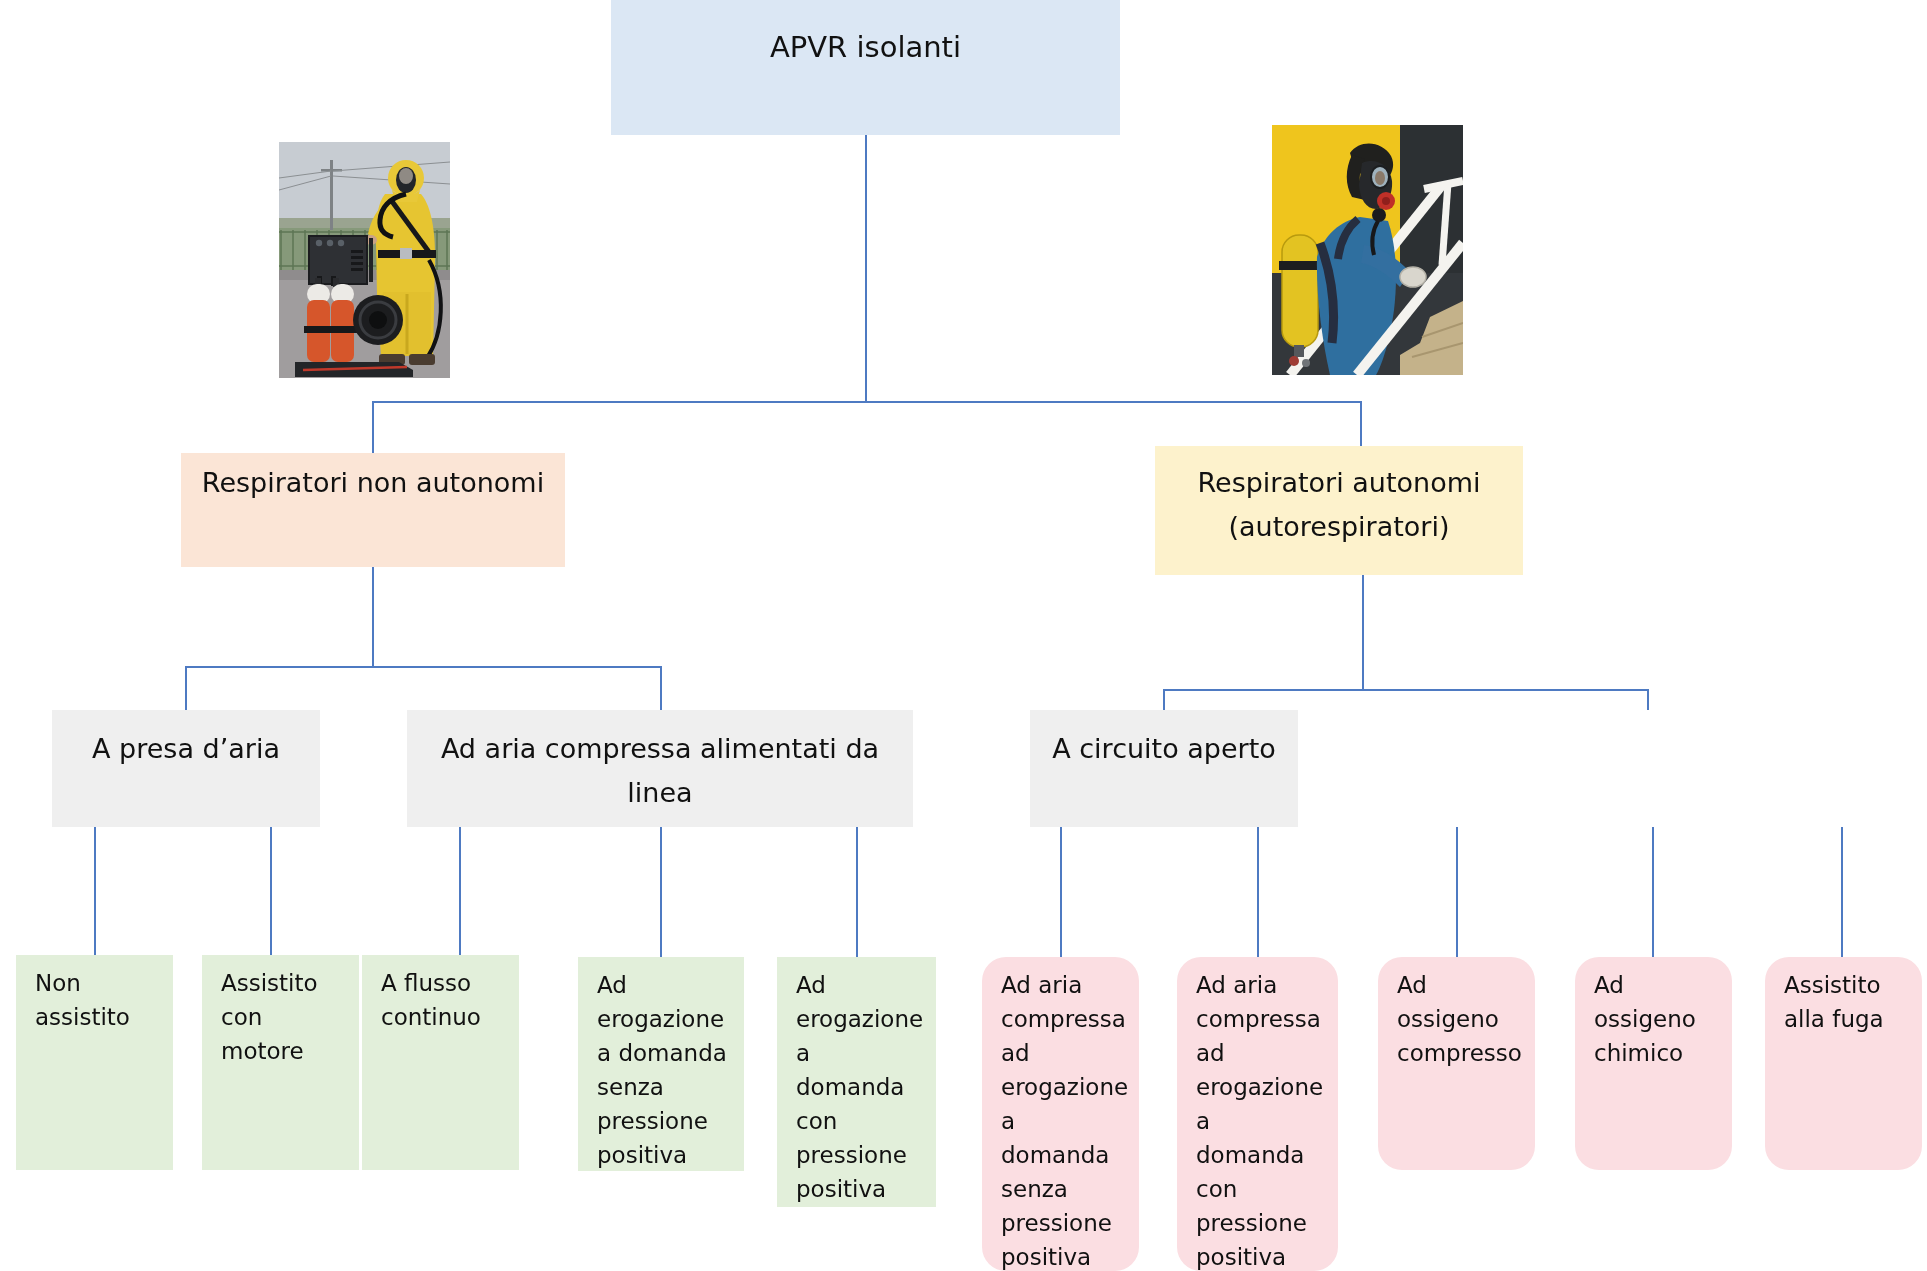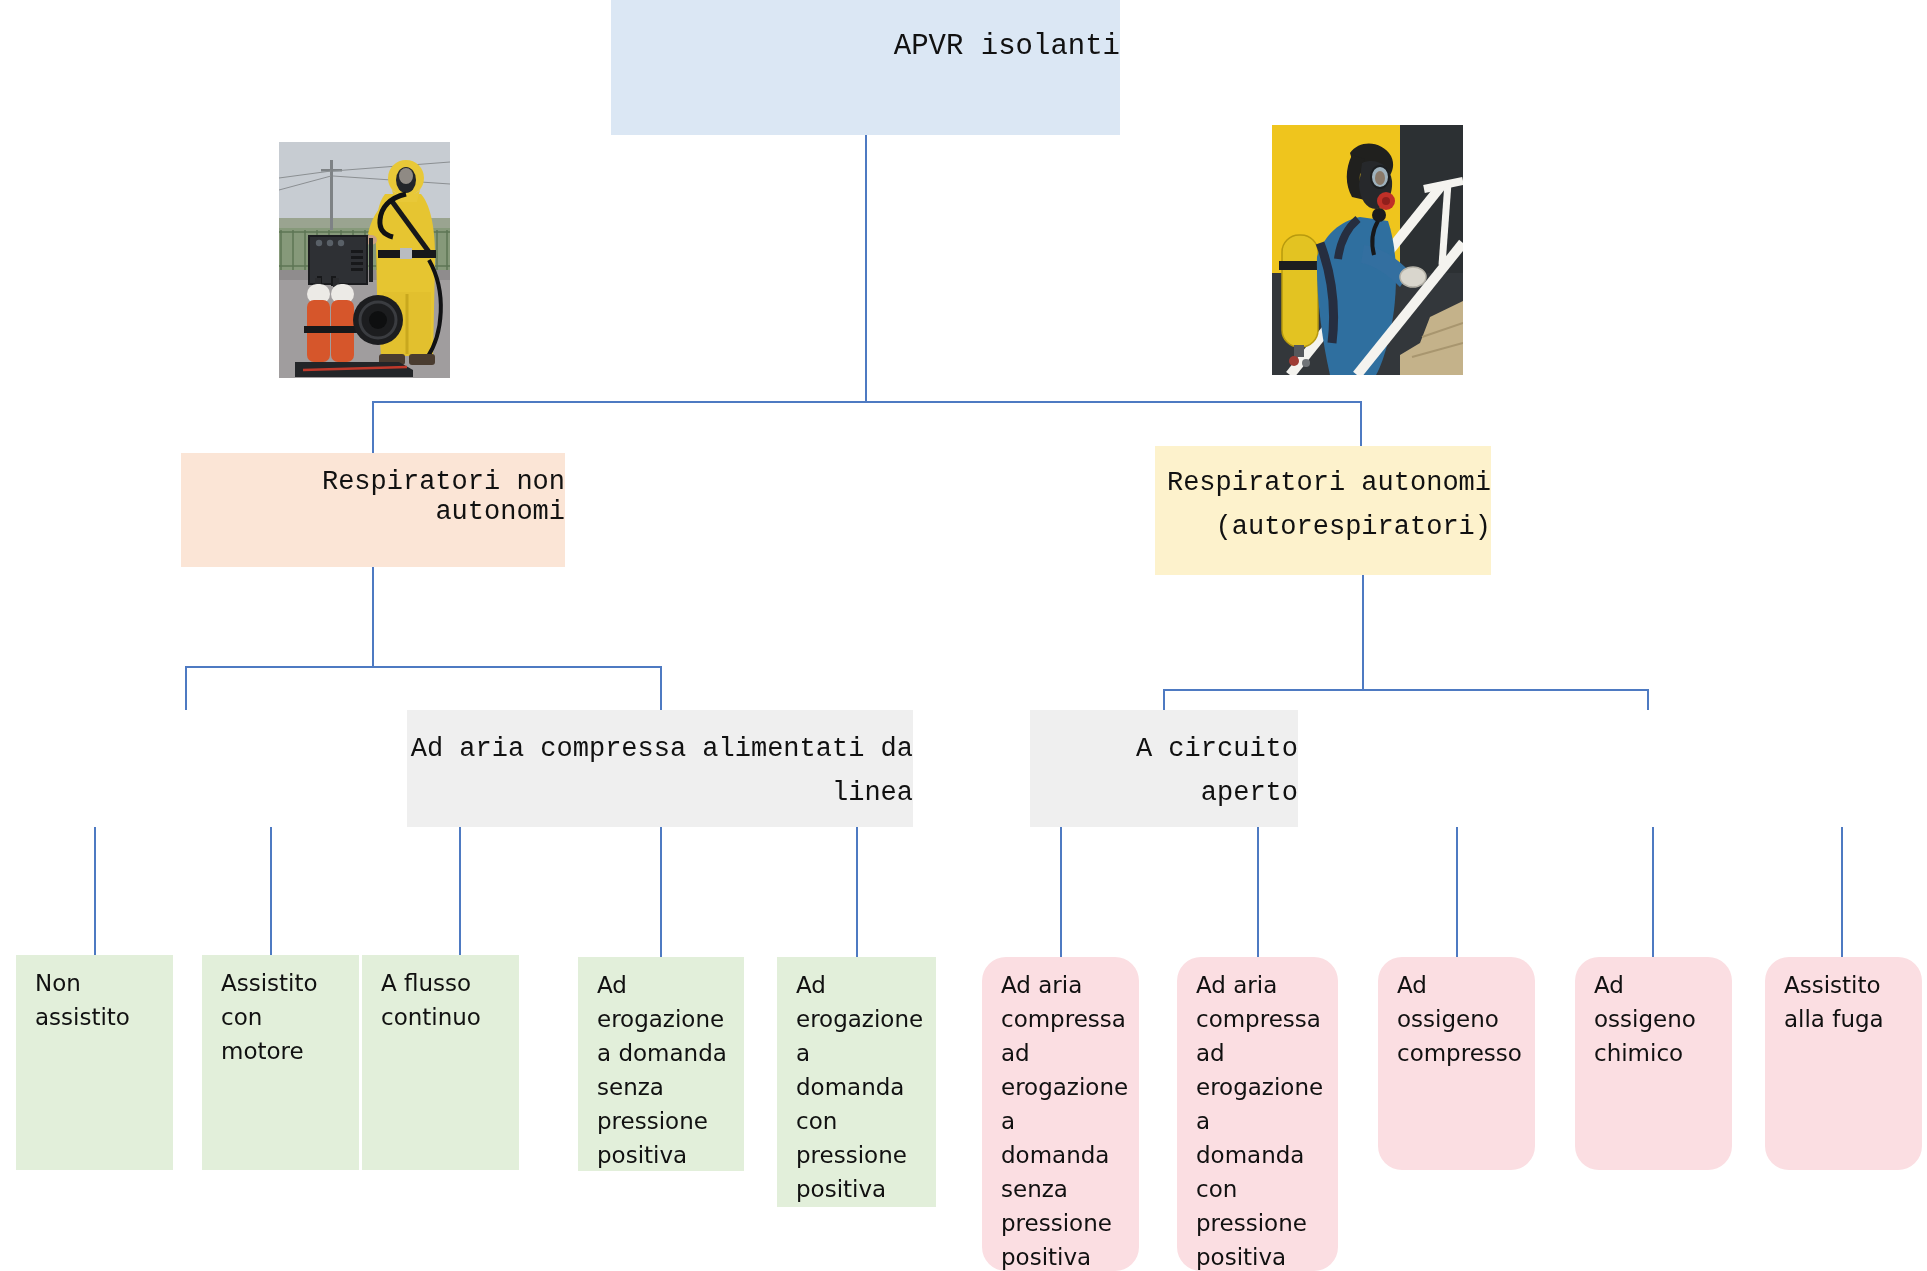--- a/index.html
+++ b/index.html
@@ -1,24 +1,24 @@
 <!DOCTYPE html>
 <html><head>
 <meta charset="utf-8">
 <style>
   html,body{margin:0;padding:0;background:#ffffff;}
   #stage{
     position:relative;width:1927px;height:1271px;background:#ffffff;overflow:hidden;
     font-family:"DejaVu Sans","Liberation Sans",sans-serif;color:#111;
   }
   .node{position:absolute;box-sizing:border-box;white-space:pre-line;}
-  .hdr{text-align:right;font-family:Liberation Mono, monospace;}
+  .hdr{text-align:center;}
   .root-box{left:611px;top:0;width:509px;height:135px;background:#dbe7f4;font-size:29px;padding-top:30px;}
   .branch-left{left:181px;top:453px;width:384px;height:114px;background:#fbe5d6;font-size:27px;padding-top:14px;}
-  .branch-right{left:1155px;top:446px;width:336px;height:129px;background:#fdf2cc;font-size:27px;padding-top:15px;line-height:44px;}
+  .branch-right{left:1155px;top:446px;width:368px;height:129px;background:#fdf2cc;font-size:27px;padding-top:15px;line-height:44px;}
   .sub{background:#efefef;font-size:27px;padding-top:17px;height:117px;top:710px;line-height:44px;}
   .sub-presa{left:52px;width:268px;}
   .sub-linea{left:407px;width:506px;}
   .sub-aperto{left:1030px;width:268px;}
   .sub-chiuso{left:1399px;width:496px;}
   .leaf{font-size:23px;line-height:34px;padding:11px 8px 12px 19px;text-align:left;top:957px;}
   .leaf.green{background:#e2efda;}
   .leaf.pink{background:#fbdee2;border-radius:24px;}
   .lf1{left:16px;top:955px;width:157px;height:215px;}
   .lf2{left:202px;top:955px;width:157px;height:215px;}
@@ -183,20 +183,21 @@
         <ellipse cx="141" cy="152" rx="13" ry="10" fill="#d9d6cd" stroke="#b5b2a8" stroke-width="1.5"></ellipse>
       </g>
       <line x1="85" y1="250" x2="191" y2="118" stroke="#f4f3ef" stroke-width="10"></line>
     </svg>
   </figure>
 
   <div class="node hdr branch-left">Respiratori non autonomi</div>
   <div class="node hdr branch-right">Respiratori autonomi
 (autorespiratori)</div>
 
+  <div class="node hdr sub sub-presa">A presa d’aria</div>
   <div class="node hdr sub sub-linea">Ad aria compressa alimentati da
 linea</div>
   <div class="node hdr sub sub-aperto">A circuito aperto</div>
 
   <div class="node leaf green lf1">Non
 assistito</div>
   <div class="node leaf green lf2">Assistito
 con
 motore</div>
   <div class="node leaf green lf3">A flusso

